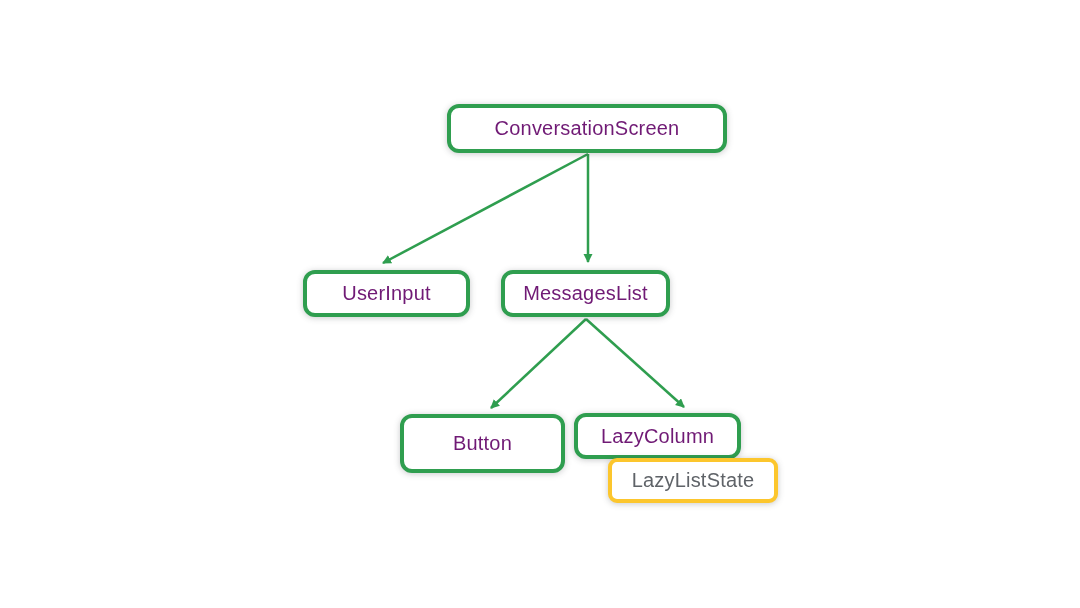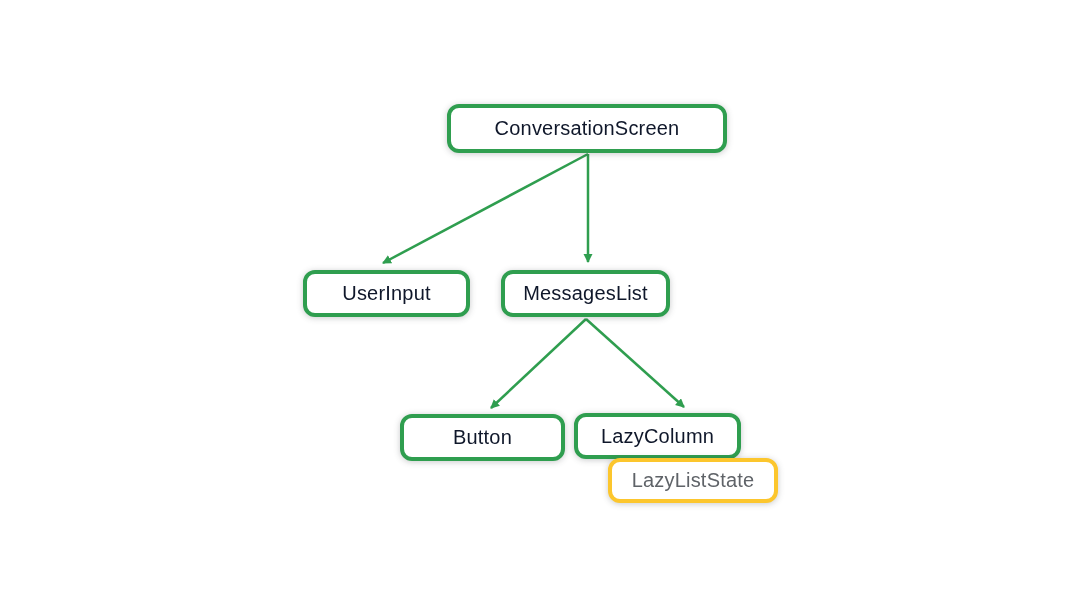--- a/index.html
+++ b/index.html
@@ -25,34 +25,35 @@
     position: absolute;
     box-sizing: border-box;
     background: #ffffff;
     border: 4px solid #2F9E4F;
     border-radius: 12px;
     display: flex;
     align-items: center;
     justify-content: center;
     font-size: 20px;
     letter-spacing: 0.2px;
-    color: #0f172a;
+    color: #701a75;
     box-shadow: 0 1px 6px rgba(60,64,67,0.28);
     z-index: 1;
   }
   .node--state {
     border-color: #FCC62D;
     color: #5F6368;
     z-index: 2;
+    border-radius: 9px;
   }
   
   #node-conversation-screen { left: 447px; top: 104px; width: 280px; height: 49px; }
   #node-user-input          { left: 303px; top: 270px; width: 167px; height: 47px; }
   #node-messages-list       { left: 501px; top: 270px; width: 169px; height: 47px; }
-  #node-button              { left: 400px; top: 414px; width: 165px; height: 47px; }
+  #node-button              { left: 400px; top: 414px; width: 165px; height: 59px; }
   #node-lazy-column         { left: 574px; top: 413px; width: 167px; height: 46px; }
   #node-lazy-list-state     { left: 608px; top: 458px; width: 170px; height: 45px; }
 </style>
 </head>
 <body>
 
 <div id="stage">
 
   <svg id="edges" viewBox="0 0 1080 608" xmlns="http://www.w3.org/2000/svg">
     <defs>

